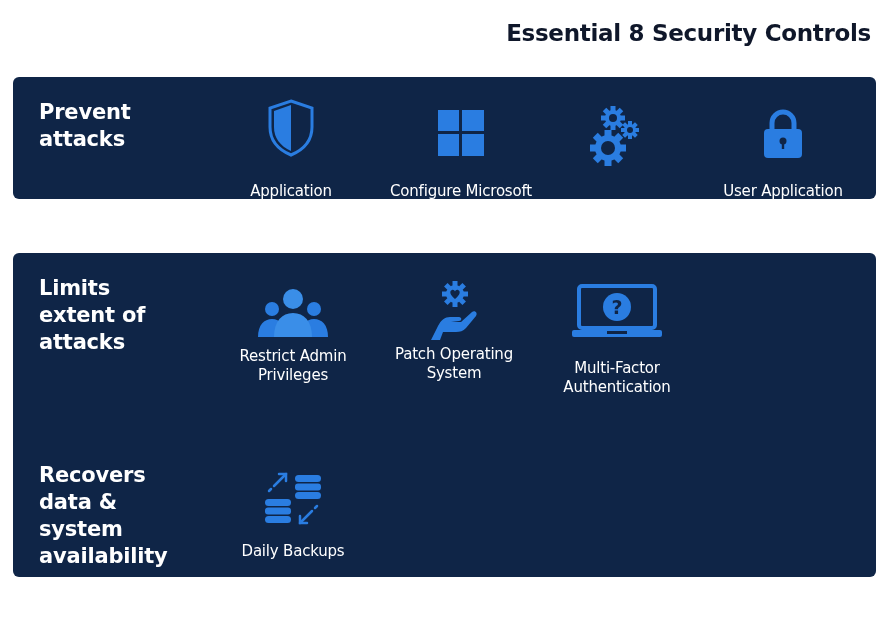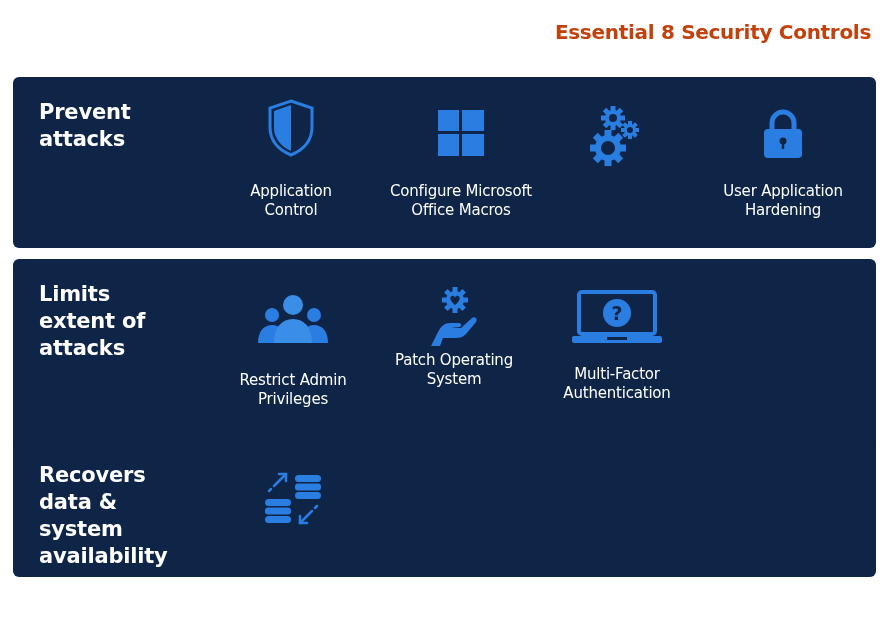--- a/index.html
+++ b/index.html
@@ -1,28 +1,28 @@
 <!DOCTYPE html>
 <html><head>
 <meta charset="utf-8">
 <style>
   * { box-sizing: border-box; margin: 0; padding: 0; }
   html, body { width: 891px; height: 622px; background: #ffffff; overflow: hidden; }
   body { font-family: "DejaVu Sans", "Liberation Sans", sans-serif; position: relative; }
   .title {
     position: absolute; right: 20px; top: 20px;
-    font-size: 20px; font-weight: bold; color: #c2410c; letter-spacing: -0.3px;
+    font-size: 23px; font-weight: bold; color: #0f172a; letter-spacing: -0.3px;
     white-space: nowrap;
   }
   .panel {
     position: absolute; left: 13px; width: 863px;
     background: #0f2547; border-radius: 6px;
   }
-  .p1 { top: 77px; height: 171px; }
-  .p2 { top: 259px; height: 212px; }
+  .p1 { top: 77px; height: 122px; }
+  .p2 { top: 253px; height: 212px; }
   .p3 { top: 440px; height: 137px; }
   .panel-heading {
     position: absolute; left: 26px; top: 22px;
     color: #ffffff; font-weight: bold; font-size: 21px; line-height: 27px;
     width: 170px; white-space: pre-line; letter-spacing: -0.2px;
   }
   .item {
     position: absolute; width: 170px; text-align: center;
   }
   .item .icon {
@@ -141,21 +141,21 @@
     <div class="icon" style="height:64px;">
       <svg width="72" height="48" viewBox="0 0 72 48">
         <circle cx="15" cy="20" r="7" fill="#2a7de1"></circle>
         <circle cx="57" cy="20" r="7" fill="#2a7de1"></circle>
         <path d="M1 48 C1 36 7 30 15 30 C23 30 29 36 29 48 Z" fill="#2a7de1"></path>
         <path d="M43 48 C43 36 49 30 57 30 C65 30 71 36 71 48 Z" fill="#2a7de1"></path>
         <circle cx="36" cy="10" r="10" fill="#3a8ee8"></circle>
         <path d="M17 48 C17 32 25 24 36 24 C47 24 55 32 55 48 Z" fill="#3a8ee8"></path>
       </svg>
     </div>
-    <div class="label" style="margin-top:20px;">Restrict Admin
+    <div class="label" style="margin-top:2px;">Restrict Admin
 Privileges</div>
   </div>
 
   <div class="item" style="left:356px; top:24px;">
     <div class="icon" style="height:68px;">
       <svg width="52" height="62" viewBox="0 0 52 62">
         <g transform="translate(27,14)" fill="#2a7de1">
           <circle r="9"></circle>
           <rect x="-2.5" y="-13" width="5" height="5"></rect>
           <rect x="-2.5" y="8" width="5" height="5"></rect>
@@ -212,14 +212,15 @@
         <g stroke="#2a7de1" stroke-width="2.5" fill="none" stroke-linecap="round">
           <path d="M6 22 L8 20"></path>
           <path d="M11 17 L23 5"></path>
           <path d="M16 5 L23 5 L23 12"></path>
           <path d="M54 37 L52 39"></path>
           <path d="M49 42 L37 54"></path>
           <path d="M44 54 L37 54 L37 47"></path>
         </g>
       </svg>
     </div>
+    <div class="label" style="margin-top:8px;">Daily Backups</div>
   </div>
 </div>
 
 </body></html>

